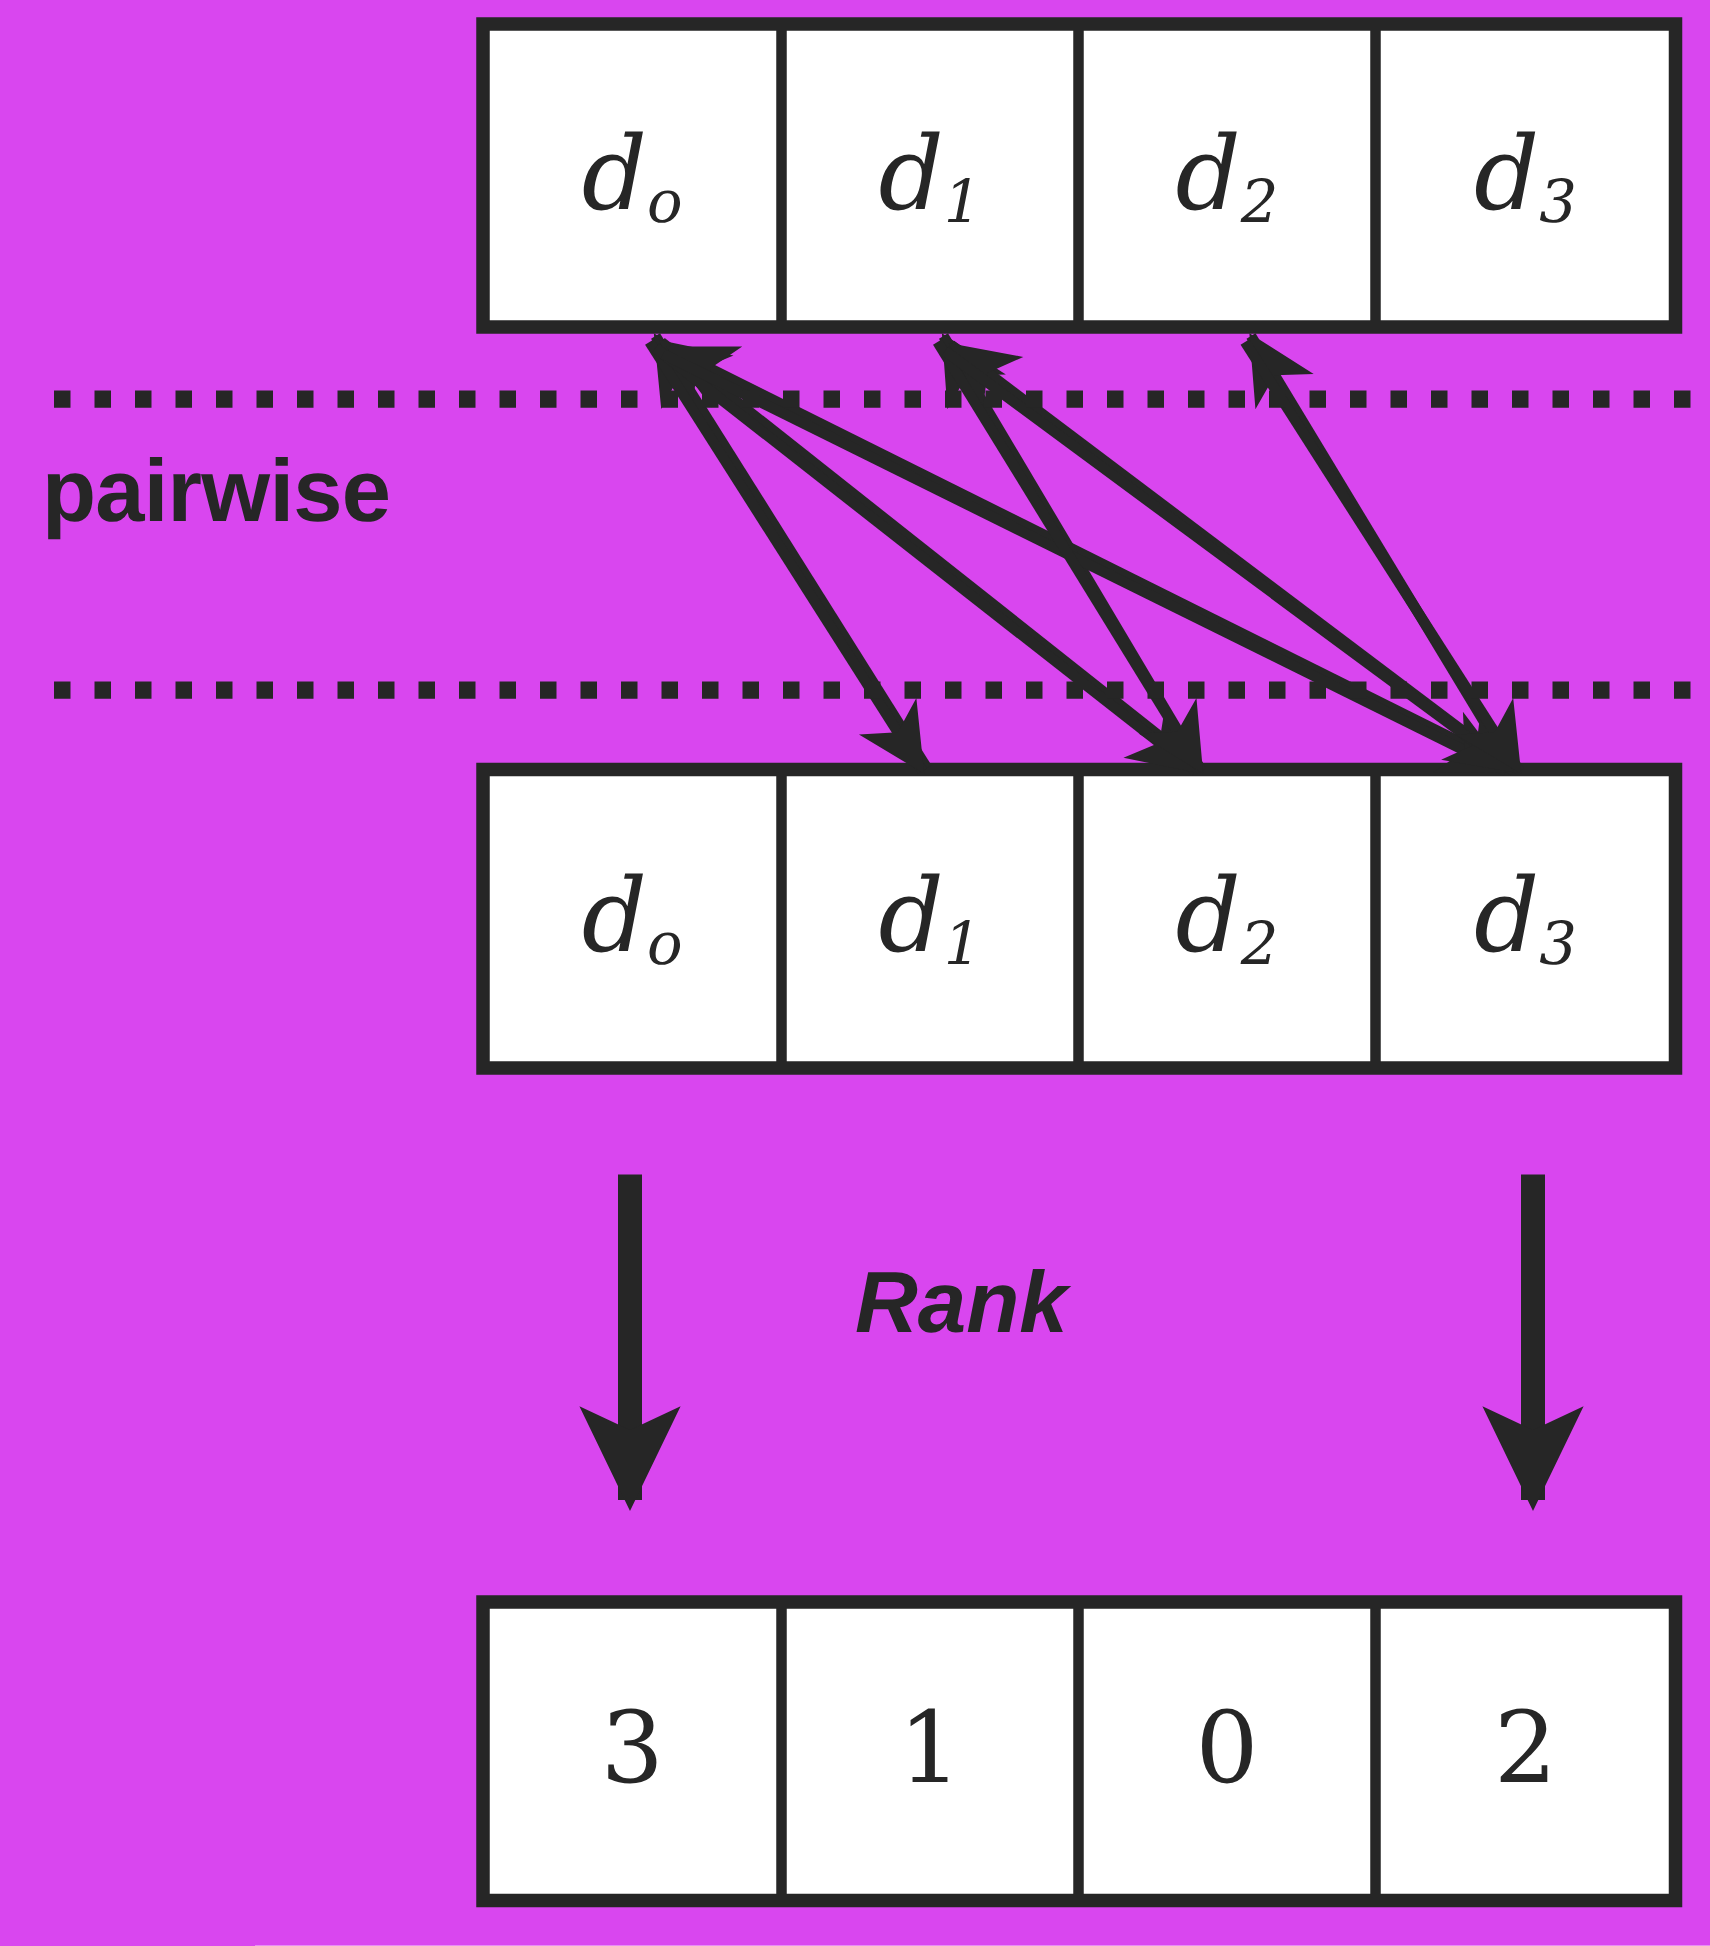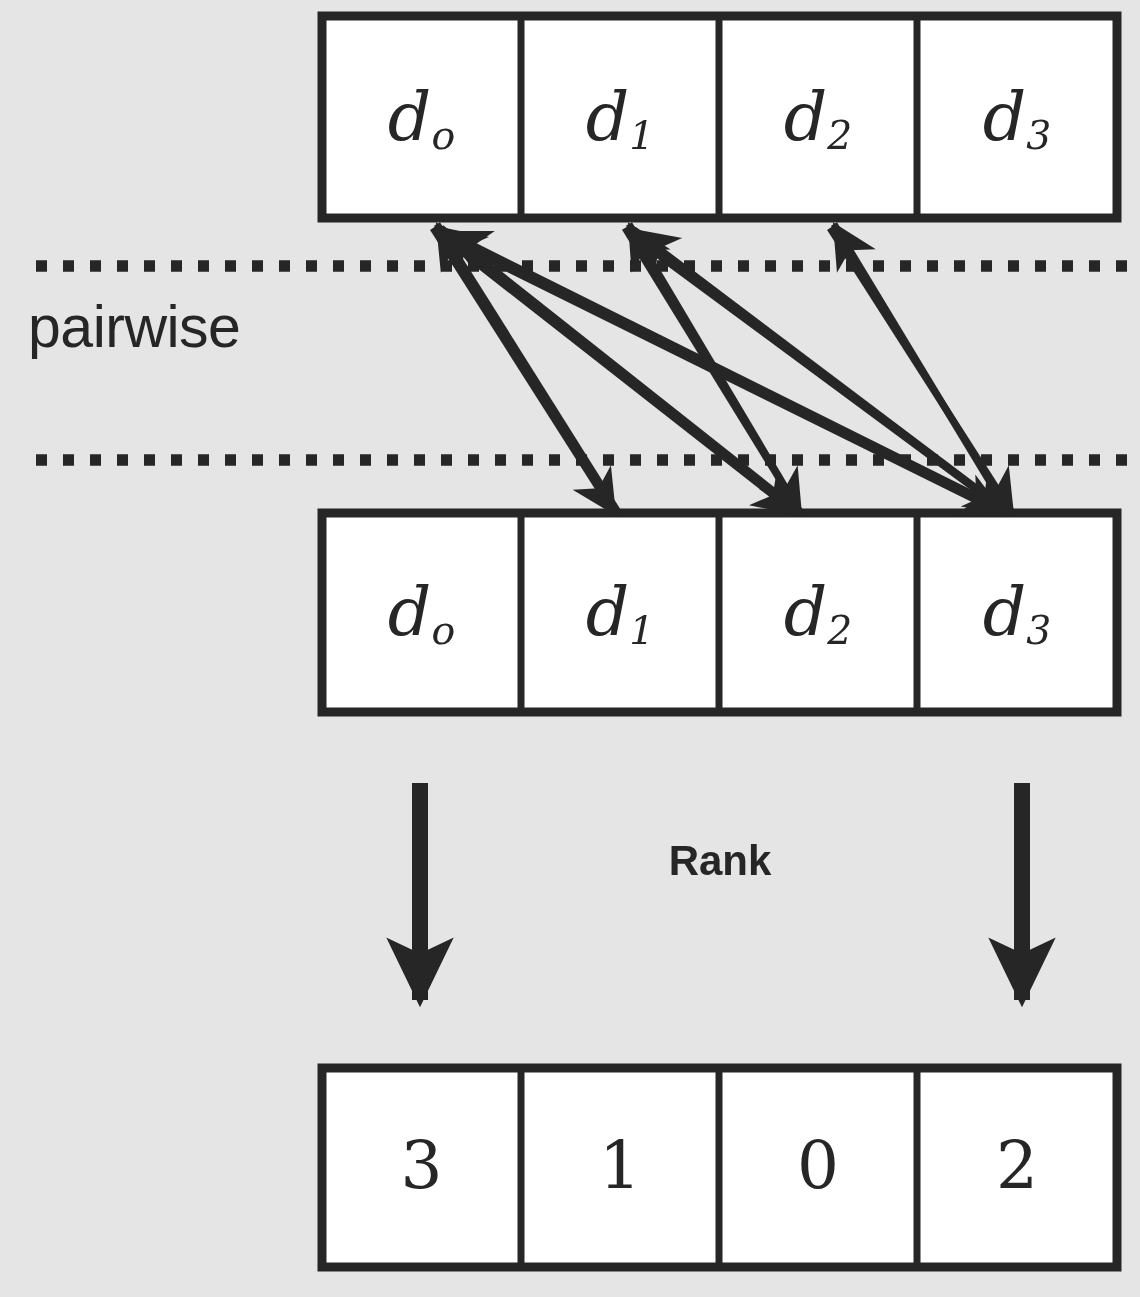--- a/index.html
+++ b/index.html
@@ -10,21 +10,21 @@
   body {
     width: 1140px;
     height: 1297px;
     font-family: "Liberation Sans", sans-serif;
     overflow: hidden;
   }
   #stage {
     position: relative;
     width: 1140px;
     height: 1297px;
-    background: #e5e5e5;
+    background: #d946ef;
   }
   #art {
     position: absolute;
     left: 0;
     top: 0;
     width: 1140px;
     height: 1297px;
   }
   .cell-text {
     position: absolute;
@@ -52,38 +52,39 @@
     line-height: 1;
     white-space: nowrap;
     user-select: none;
   }
   .label-pairwise {
     position: absolute;
     left: 28px;
     top: 292px;
     width: 430px;
     font-family: "Liberation Sans", sans-serif;
-    font-weight: normal;
+    font-weight: bold;
     font-size: 59px;
     line-height: 1.22;
     color: #262626;
     letter-spacing: -0.5px;
     user-select: none;
   }
   .label-rank {
     position: absolute;
     left: 570px;
     top: 840px;
     width: 300px;
     font-family: "Liberation Sans", sans-serif;
     font-weight: bold;
-    font-size: 42px;
+    font-style: italic;
+    font-size: 58px;
     line-height: 1;
     color: #262626;
-    text-align: center;
+    text-align: left;
     user-select: none;
   }
 </style>
 </head>
 <body>
 
 <div id="stage">
 
   <svg id="art" viewBox="0 0 1140 1297" xmlns="http://www.w3.org/2000/svg">
     <defs>

